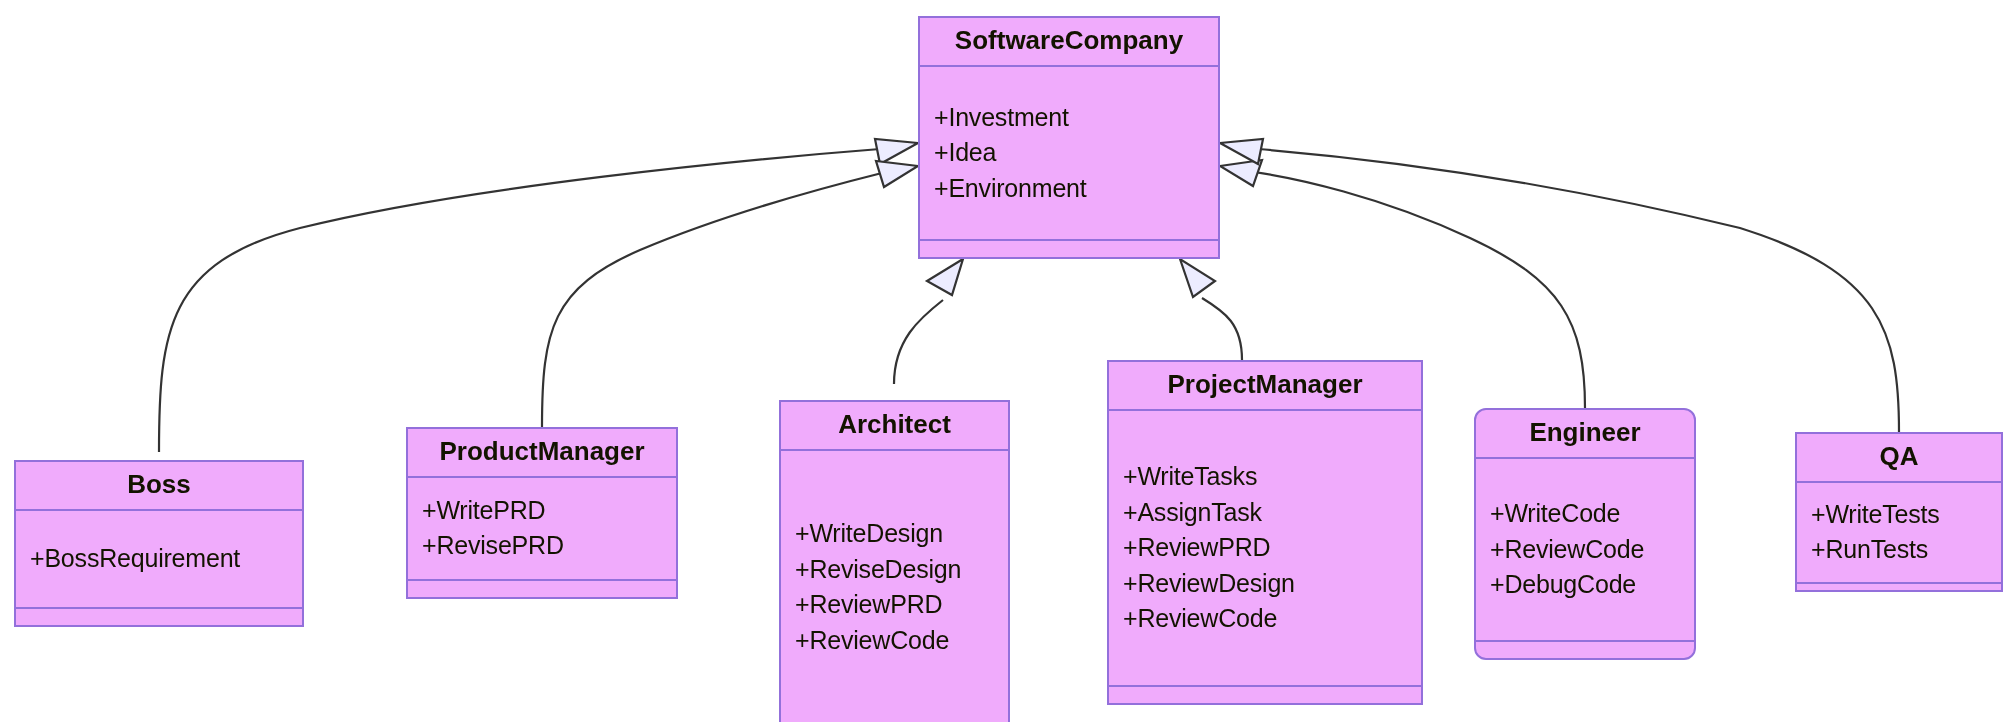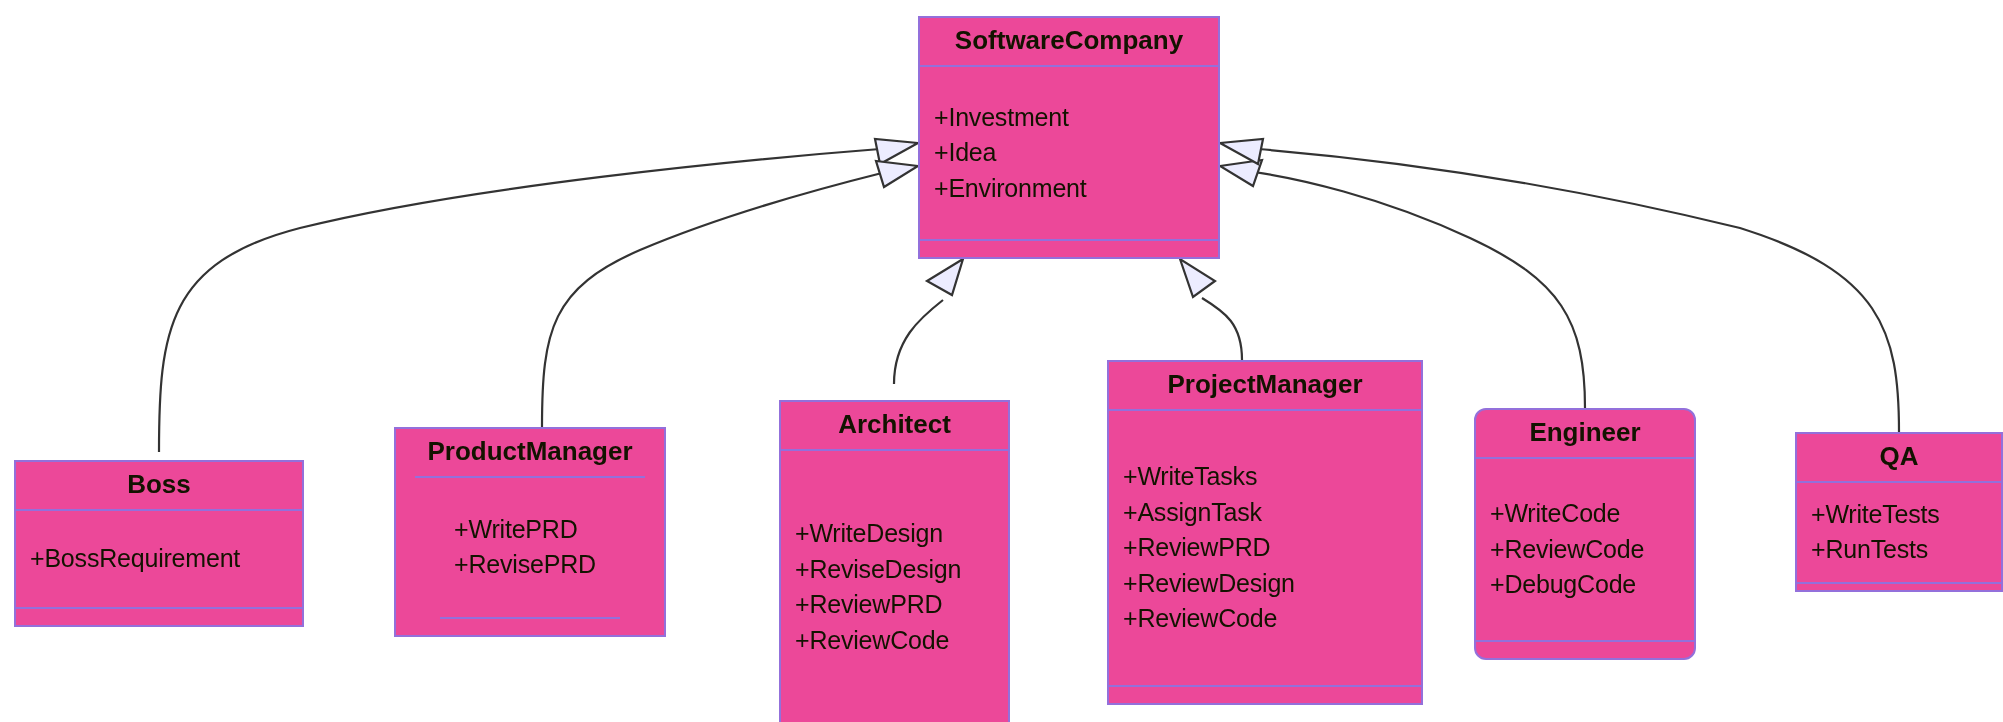--- a/index.html
+++ b/index.html
@@ -20,21 +20,21 @@
     position: absolute;
     left: 0;
     top: 0;
     width: 2003px;
     height: 722px;
     pointer-events: none;
   }
   .uml-class {
     position: absolute;
     box-sizing: border-box;
-    background: #ec4899;
+    background: #f0abfc;
     border: 2px solid #9370DB;
     display: flex;
     flex-direction: column;
     z-index: 5;
   }
   .class-title {
     text-align: center;
     font-weight: bold;
     font-size: 26px;
     color: #131300;
@@ -100,21 +100,21 @@
   </div>
 
   <div class="uml-class" style="left:14px; top:460px; width:290px; height:167px;">
     <div class="class-title">Boss</div>
     <div class="class-members">
       <div class="member-row">+BossRequirement</div>
     </div>
     <div class="class-methods"></div>
   </div>
 
-  <div class="uml-class" style="left:394px; top:427px; width:272px; height:210px;align-items:center;">
+  <div class="uml-class" style="left:406px; top:427px; width:272px; height:172px;">
     <div class="class-title">ProductManager</div>
     <div class="class-members">
       <div class="member-row">+WritePRD</div>
       <div class="member-row">+RevisePRD</div>
     </div>
     <div class="class-methods"></div>
   </div>
 
   <div class="uml-class" style="left:779px; top:384px; width:231px; height:344px;margin-top:16px;">
     <div class="class-title">Architect</div>

